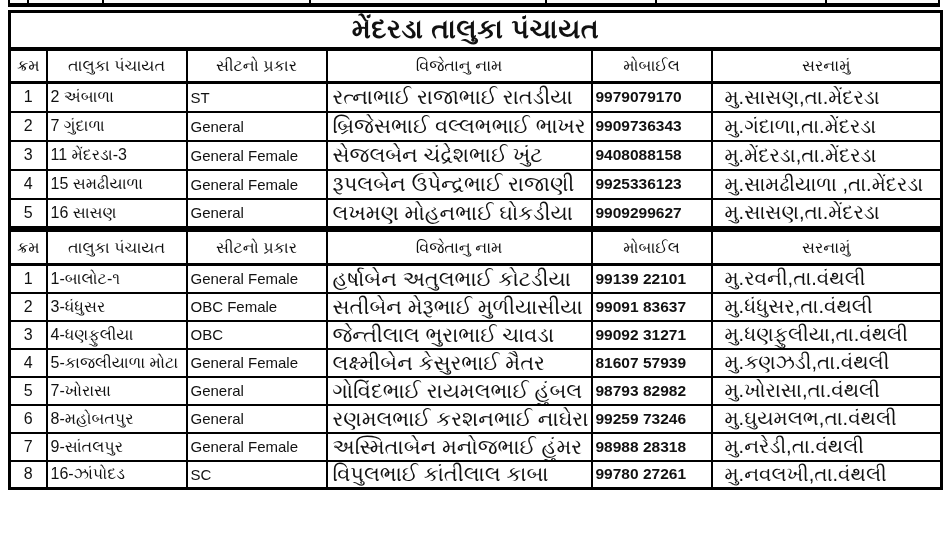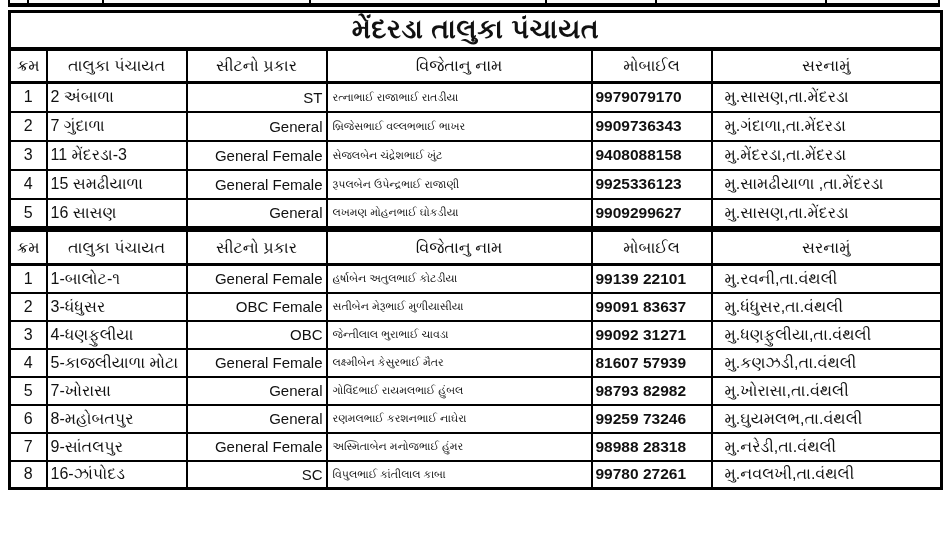--- a/index.html
+++ b/index.html
@@ -37,24 +37,24 @@
   }
   .pt th{
     font-weight:400;font-size:16px;text-align:center;height:34px;
     border-bottom:3px solid #000;
   }
   .t1 td.data{height:29px;}
   .t2 td.data{height:28px;}
   td.c0{text-align:center;font-size:16px;}
   td.c1{text-align:left;font-size:16px;}
   td.c1.small{font-size:16px;}
-  td.c2{text-align:right;font-size:15px;}
-  td.c3{text-align:left;font-size:11px;padding-left:5px;}
+  td.c2{text-align:left;font-size:15px;}
+  td.c3{text-align:left;font-size:21px;padding-left:5px;}
   td.c4{text-align:left;font-size:15.5px;font-weight:700;font-family:"Liberation Sans",sans-serif;}
-  td.c5{text-align:left;font-size:16px;padding-left:12px;}
+  td.c5{text-align:left;font-size:20px;padding-left:12px;}
 </style>
 </head>
 <body>
 
 <div class="sheet">
 
   <div class="top-sliver">
     <span class="vd" style="left:17px"></span>
     <span class="vd" style="left:92px"></span>
     <span class="vd" style="left:299px"></span>

